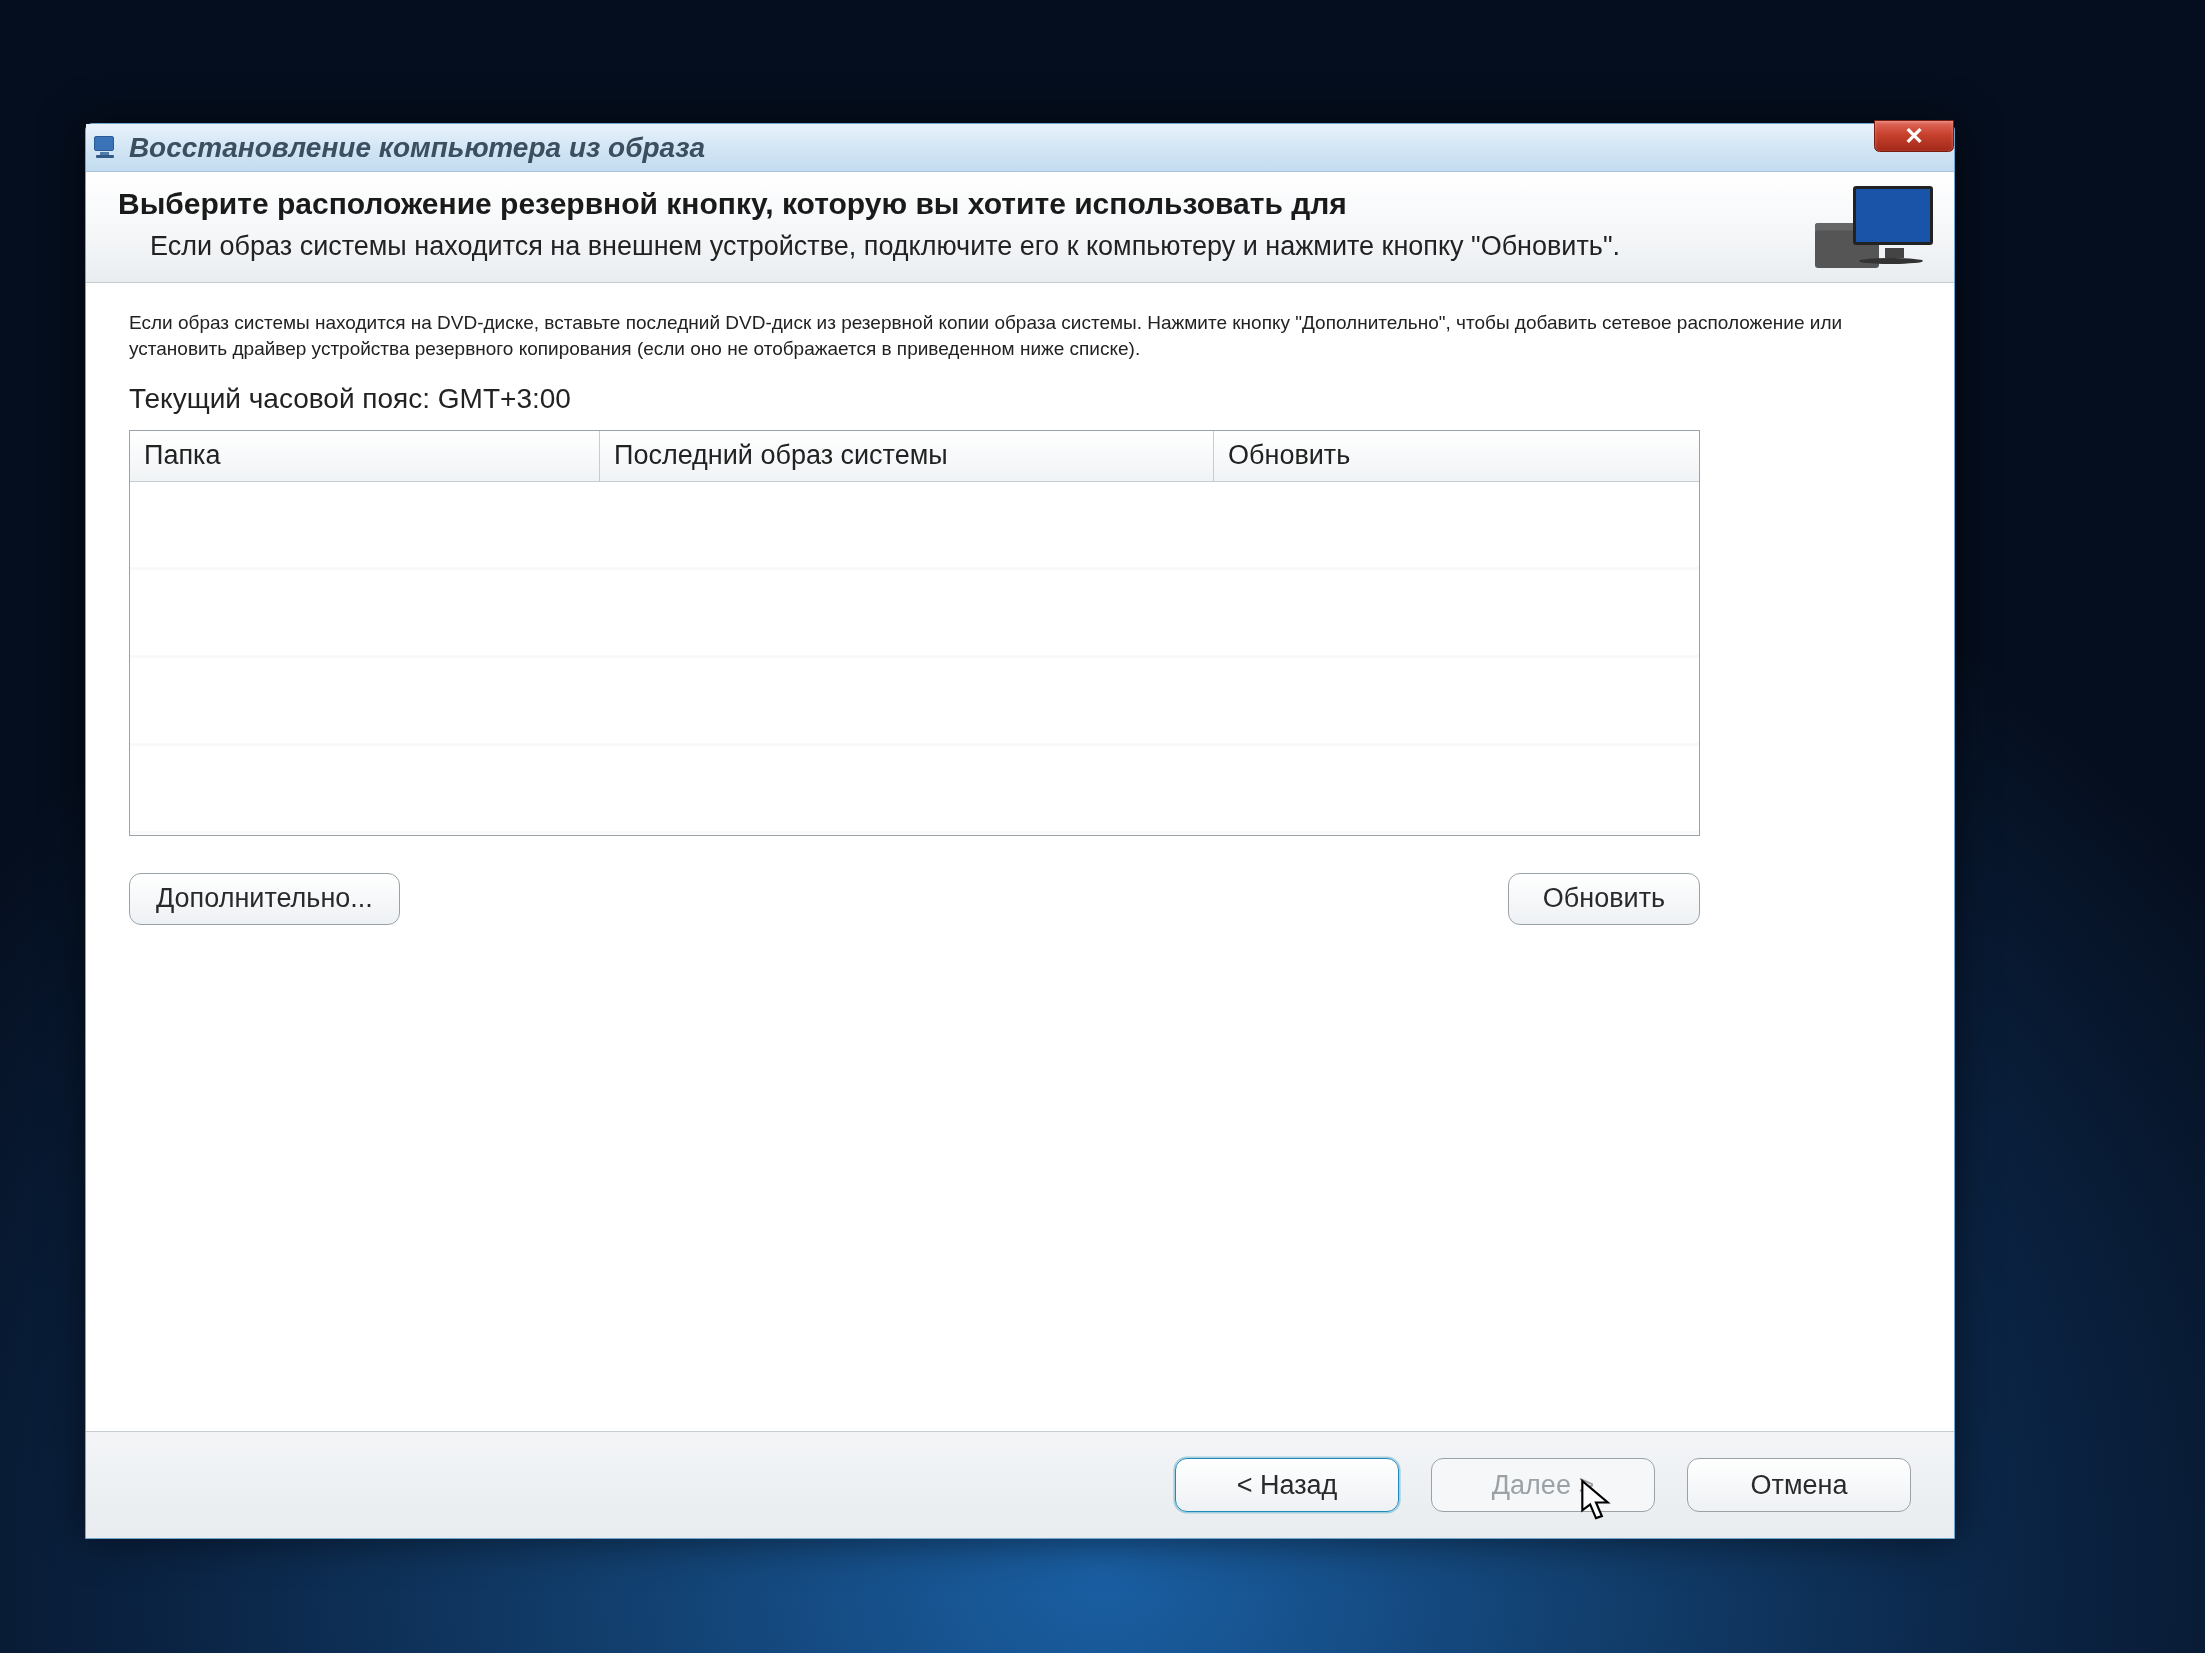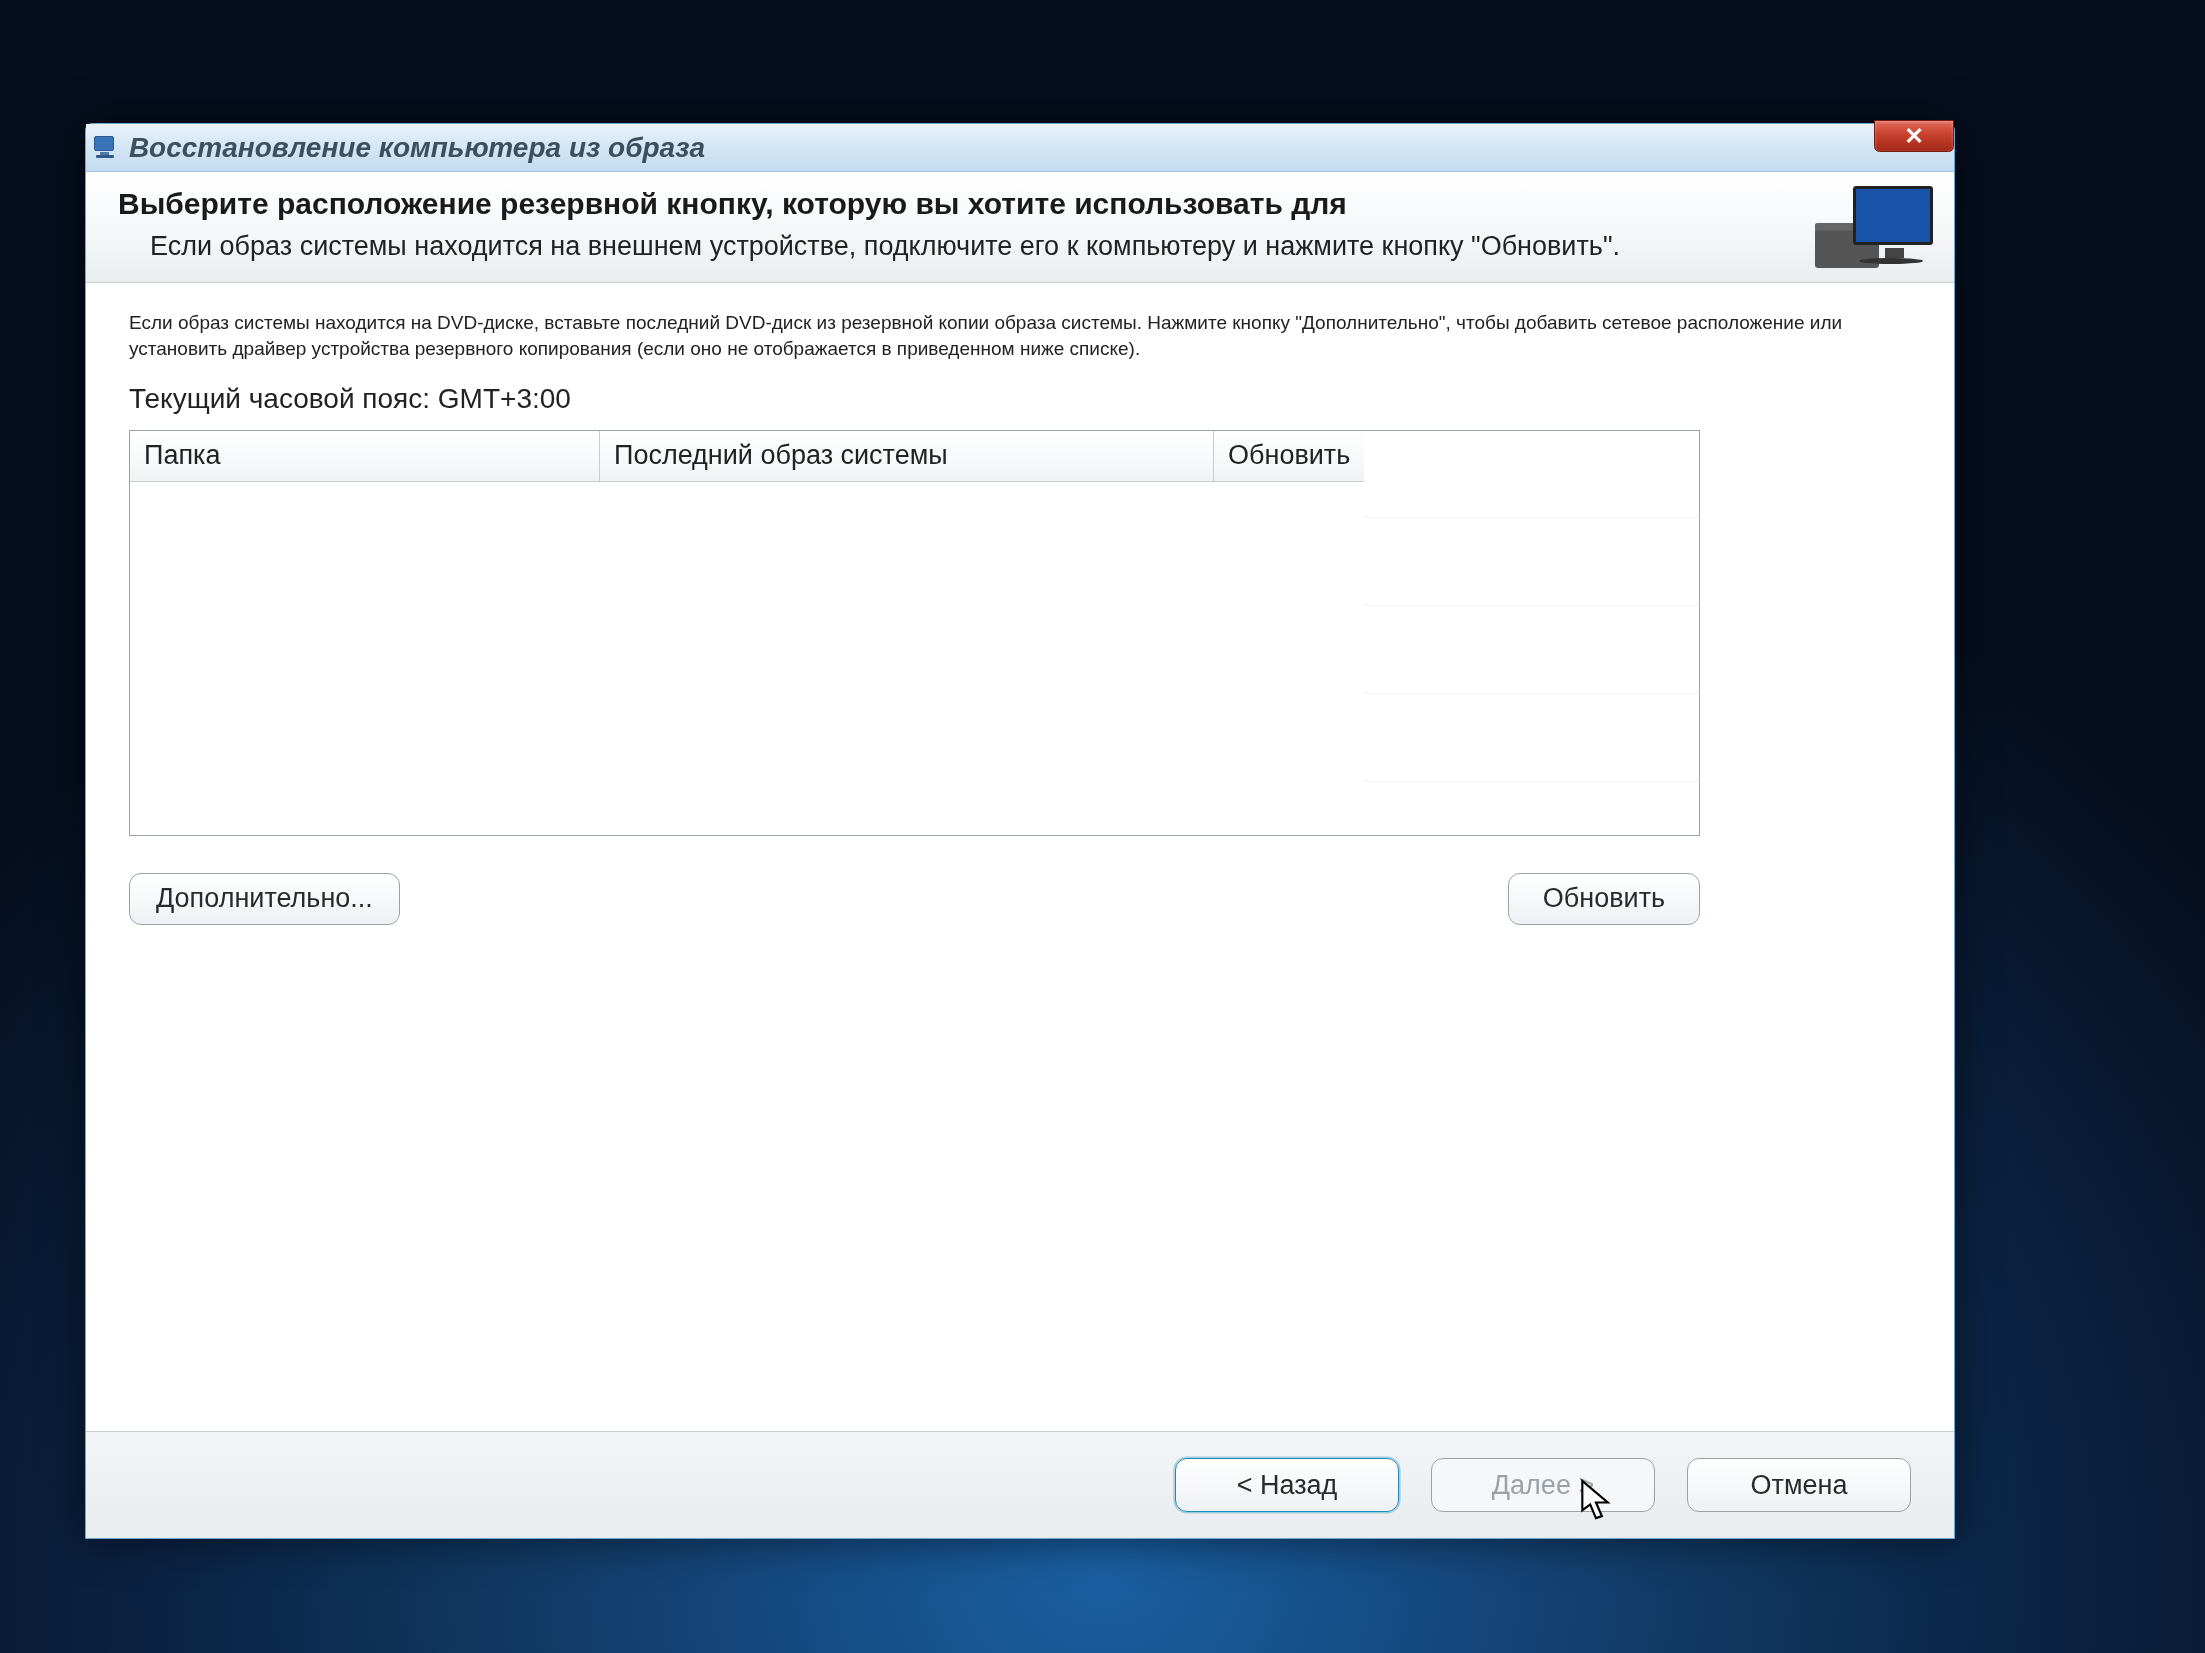--- a/index.html
+++ b/index.html
@@ -128,21 +128,21 @@
     font-size: 28px;
     color: #222;
     margin-bottom: 15px;
   }
 
   .listview {
     border: 1.6px solid #9aa2a8;
     width: 1571px;
     height: 406px;
     background: #ffffff;
-    display: flex; flex-direction: row;
+    display: flex; flex-direction: column;
   }
   .listview .cols {
     display: flex;
     height: 51px;
     background: linear-gradient(to bottom, #ffffff, #f0f3f5);
     border-bottom: 0.5px solid #c5ccd2;
   }
   .listview .col {
     border-right: 0.5px solid #c5ccd2;
     display: flex; align-items: center;

